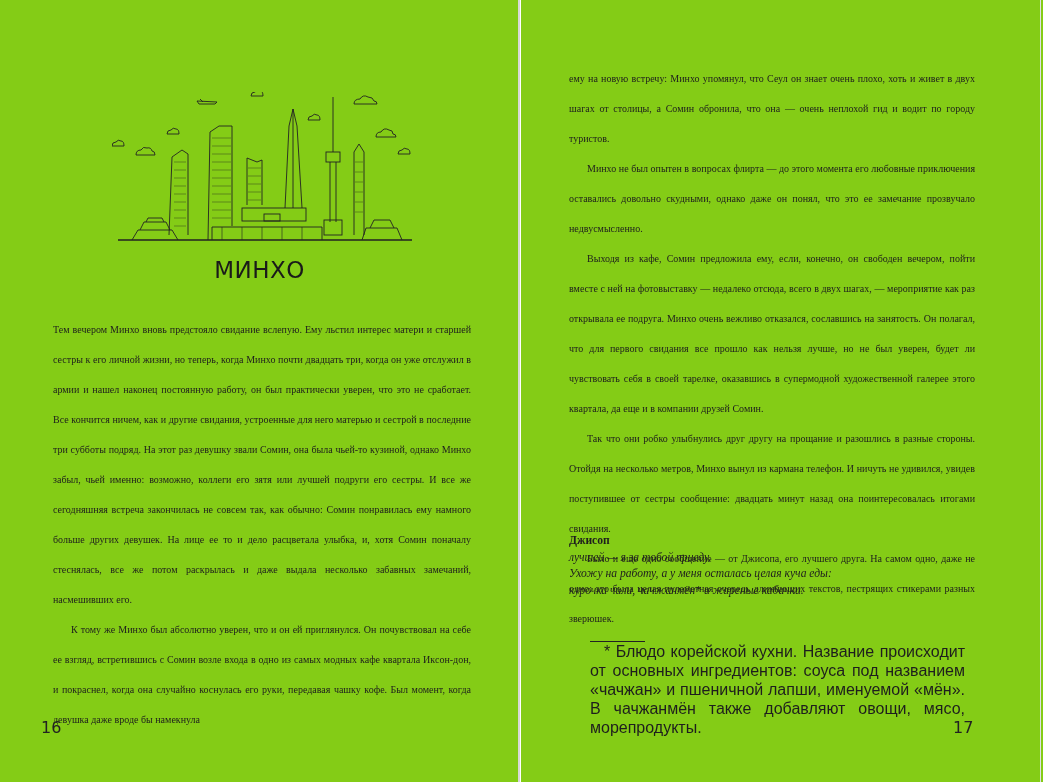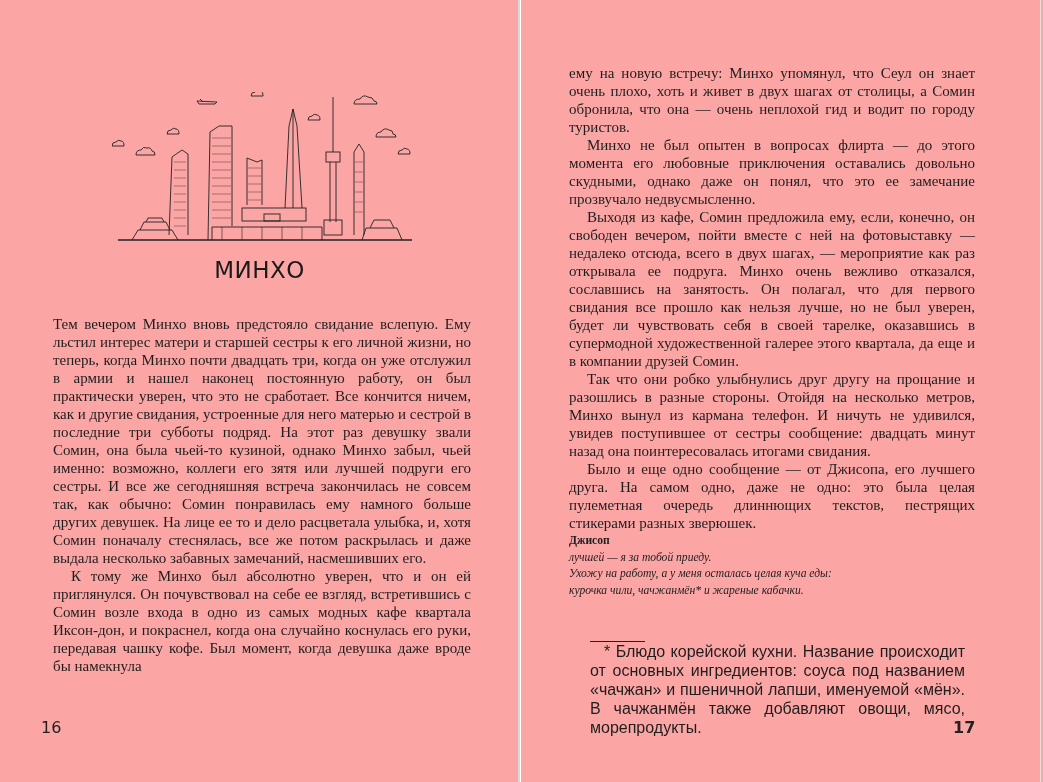--- a/index.html
+++ b/index.html
@@ -4,21 +4,21 @@
   <style>
     html, body { margin: 0; padding: 0; }
     body {
       width: 1043px; height: 782px; overflow: hidden;
       background: #ffffff;
       position: relative;
       font-family: "Liberation Serif", serif;
       color: #1e1e1e;
     }
     .page {
-      position: absolute; top: 0; height: 782px; background: #fca5a5;
+      position: absolute; top: 0; height: 782px; background: #84cc16;
     }
     .page-left { left: 0; width: 519px; }
     .page-right { left: 521px; width: 522px; }
     .gutter {
       position: absolute; left: 518px; top: 0; width: 2px; height: 782px;
       background: #d8d8d8;
     }
     .right-edge {
       position: absolute; left: 1040px; top: 0; width: 1px; height: 782px; background: #e0e0e0;
     }
@@ -26,21 +26,21 @@
       position: absolute; left: 112px; top: 92px; width: 304px; height: 152px;
     }
     .chapter-title {
       position: absolute; left: 0; width: 519px; top: 257px;
       text-align: center;
       font-family: "DejaVu Sans", sans-serif;
       font-size: 23px; letter-spacing: 0.5px; color: #1a1a1a;
     }
     .body-text {
       position: absolute;
-      font-size: 15px; line-height: 18px;
+      font-size: 10px; line-height: 30px;
       text-align: justify;
     }
     .left-text { left: 53px; width: 418px; top: 315px; }
     .right-text { left: 569px; width: 406px; top: 64px; }
     .body-text p { margin: 0; text-indent: 18px; }
     .body-text p.noindent { text-indent: 0; }
     .msg {
       position: absolute; left: 569px; top: 533px; width: 400px;
       font-family: Liberation Serif, serif; font-size: 11.6px; line-height: 16.6px;
     }
@@ -52,21 +52,21 @@
     .footnote {
       position: absolute; left: 590px; top: 642px; width: 375px;
       font-family: Liberation Sans, sans-serif; font-size: 16px; line-height: 19px;
       text-align: justify; text-indent: 14px;
     }
     .page-number {
       position: absolute; top: 718px;
       font-family: "DejaVu Sans", sans-serif; font-size: 16px; color: #222;
     }
     .pn-left { left: 41px; }
-    .pn-right { left: 953px; font-weight: bold; }
+    .pn-right { left: 953px; }
   </style>
 </head>
 <body>
 
 <div class="page page-left">
   <svg class="illustration" viewBox="0 0 304 152" fill="none" stroke="#222" stroke-width="0.9">
 
     <line x1="6" y1="148" x2="300" y2="148" stroke-width="1.4"></line>
 
     <g>

